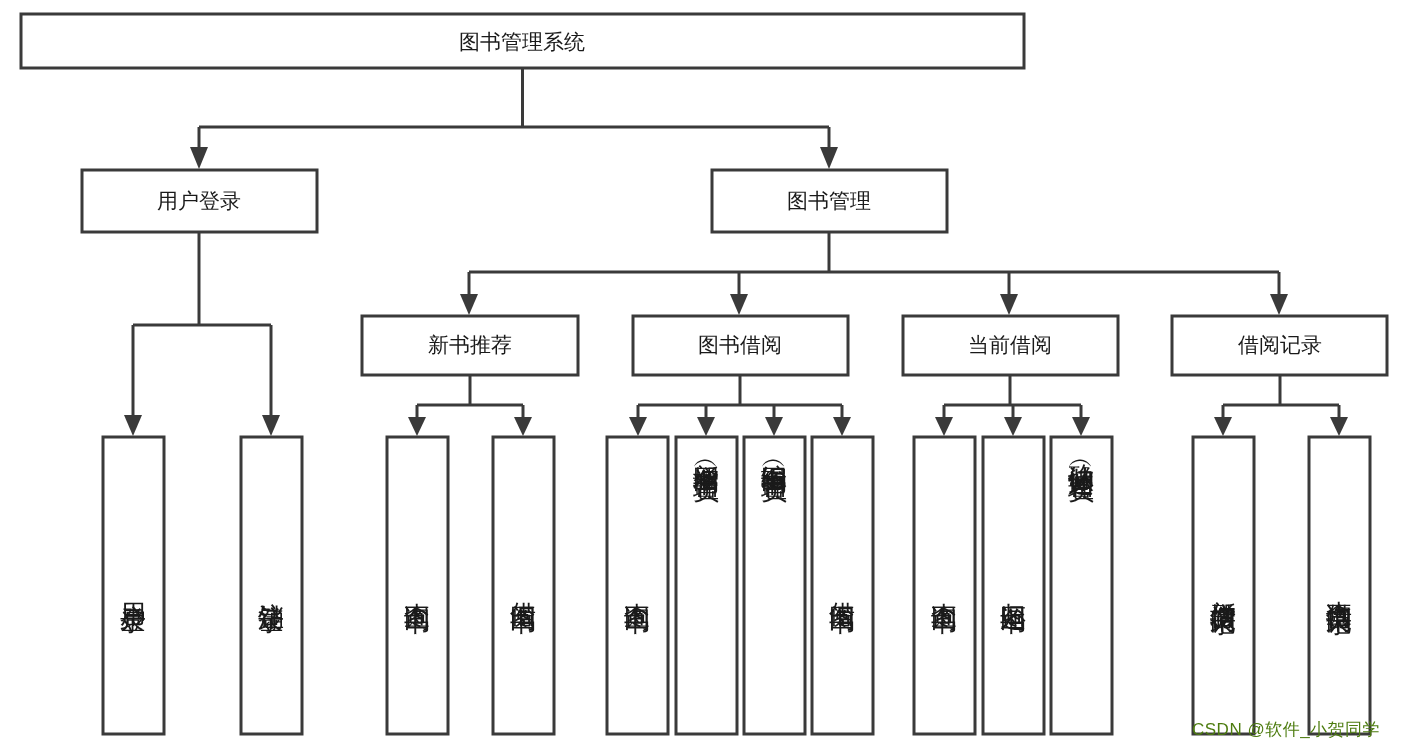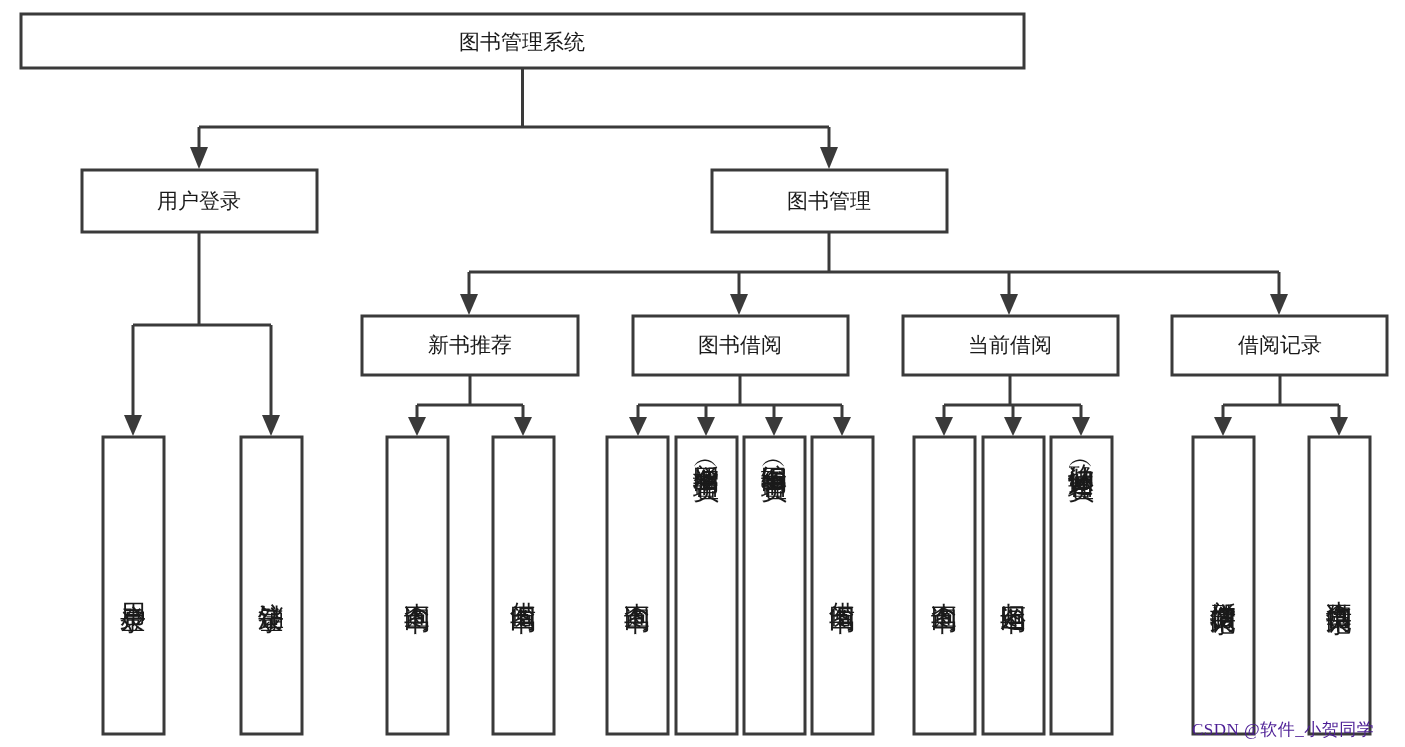--- a/index.html
+++ b/index.html
@@ -64,23 +64,23 @@
     line-height: 1.08;
     letter-spacing: 2px;
     color: #1a1a1a;
     white-space: nowrap;
   }
   .vtext.centered-block {
     align-self: center;
   }
   .watermark {
     position: absolute;
-    font-family: Liberation Serif, serif;
+    font-family: Liberation Sans, sans-serif;
     font-size: 17px;
-    color: #4c1d95;
+    color: #4d7c0f;
     white-space: nowrap;
     letter-spacing: 0.5px;
   }
 </style>
 </head>
 <body>
 
 <div id="diagram-root">
 
   <svg class="diagram-canvas" viewBox="0 0 1405 747">

